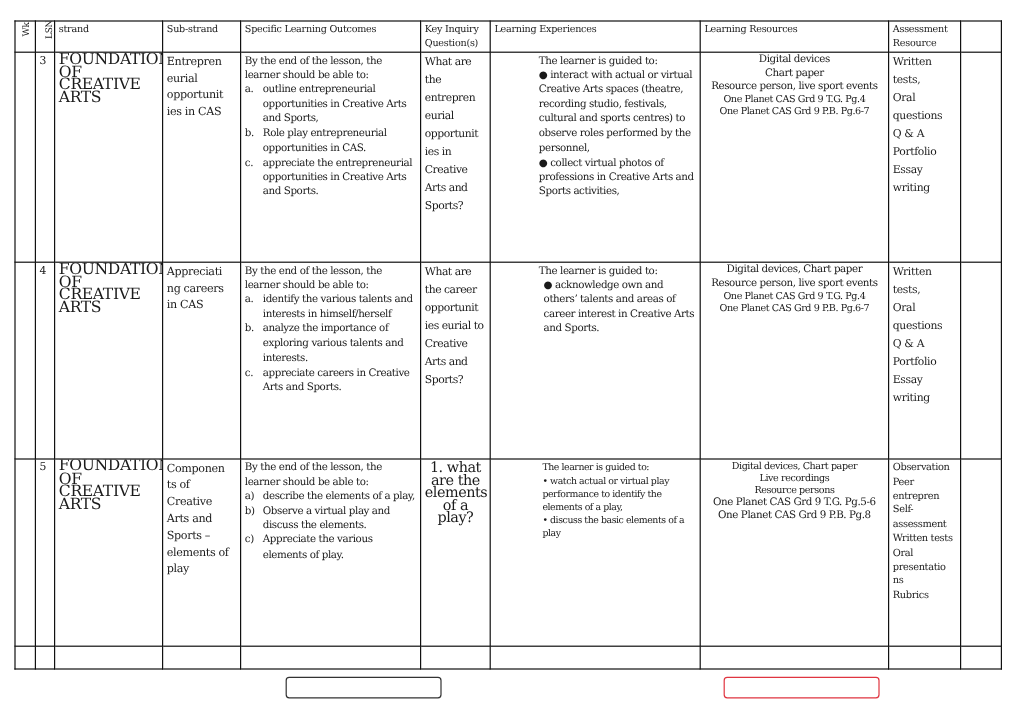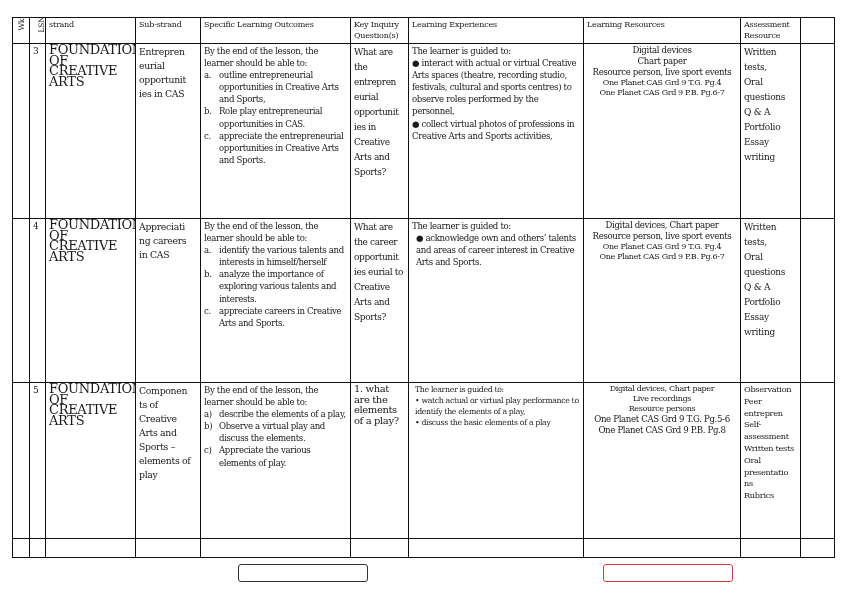--- a/index.html
+++ b/index.html
@@ -19,22 +19,22 @@
   tr.r5 { height:156px; }
   tr.r6 { height:19px; }
   td.lsn { text-align:center; padding-top:3px; font-size:9px; }
   td.strand { font-size:13px; line-height:10.5px; letter-spacing:-0.3px; padding-top:3px; }
   td.sub { font-size:9.3px; line-height:14px; padding-top:3px; letter-spacing:-0.3px; }
   td.slo .intro { display:block; }
   td.slo ol { margin:0; padding:0; list-style:none; }
   td.slo li { position:relative; padding-left:15px; }
   td.slo li .mk { position:absolute; left:0; top:0; }
   td.kiq { font-size:9px; line-height:15px; letter-spacing:-0.4px; padding-top:2px; }
-  td.kiq.small { font-size:10px; line-height:10.5px; }
-  td.le .bul { display:block; }
+  td.kiq.small { font-size:12px; line-height:10.5px;text-align:center; }
+  td.le .bul { display:block;margin-left:37px; }
   td.le.small { font-size:7.8px; line-height:11px; padding-left:6px; }
   td.lr { font-size:8.6px; line-height:11px; }
   td.lr .small { font-size:8px; line-height:10px; display:block; }
   td.lr span { display:block;text-align:center; }
   td.am { font-size:9px; line-height:15px; letter-spacing:-0.3px; padding-top:2px; }
   td.am.small { font-size:8.2px; line-height:11.8px;margin-left:41px; }
   td.am span { display:block; }
   .btn { position:absolute; top:564px; width:128px; height:16px; border-radius:3px; background:#fff; }
   .btn.left { left:238px; border:1px solid #333; }
   .btn.right { left:603px; border:1px solid #e03540; }

